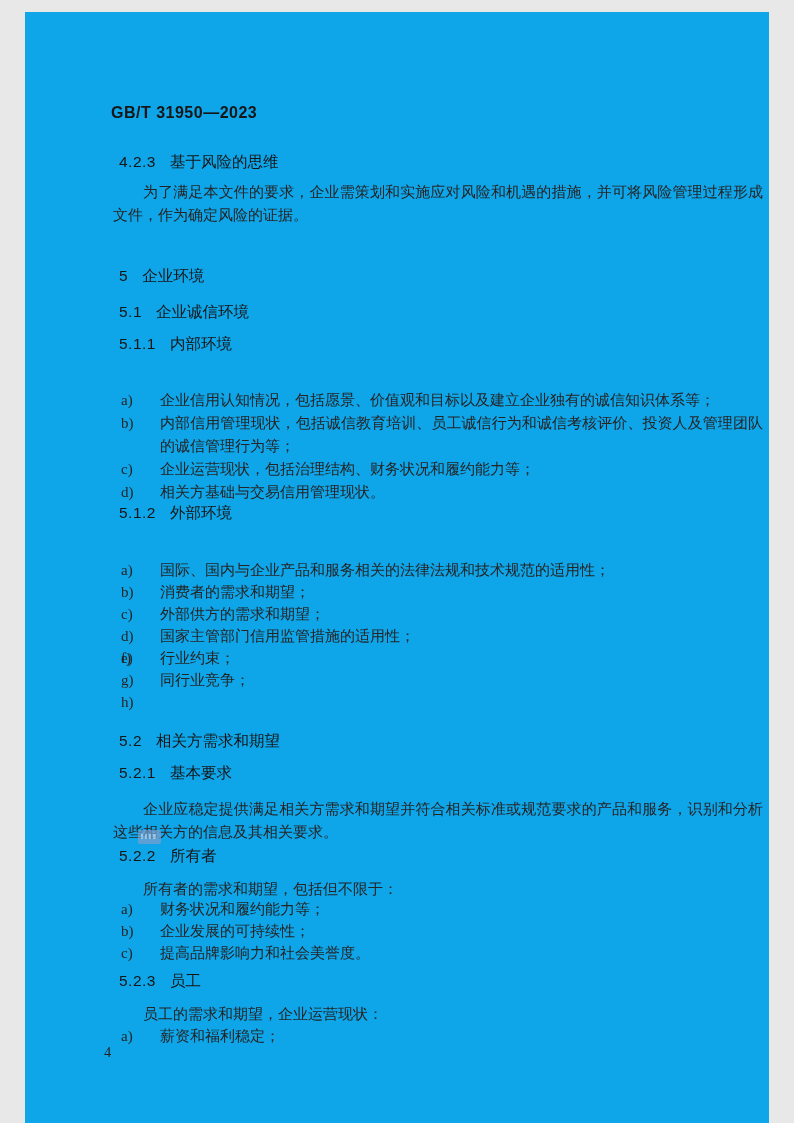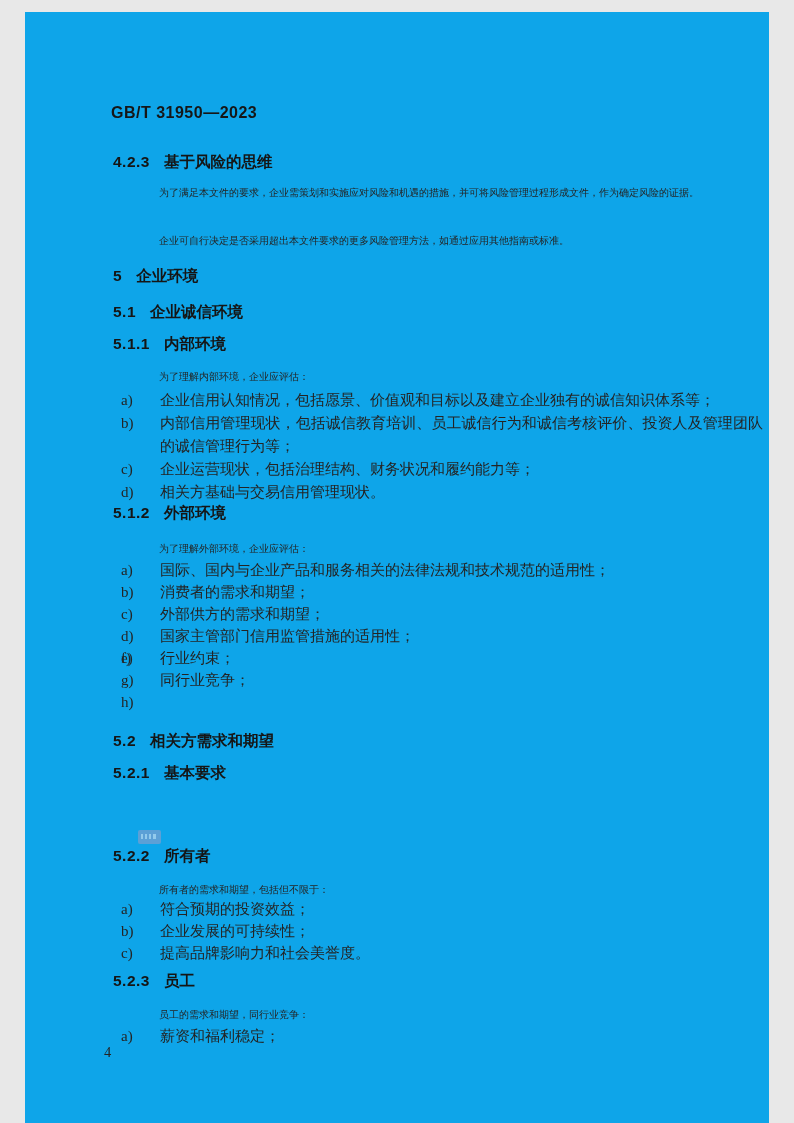--- a/index.html
+++ b/index.html
@@ -12,29 +12,29 @@
     color:#232323;
     overflow:hidden;
   }
   .doc-header {
     position:absolute; left:86px; top:92px;
     font-family:"Liberation Sans","DejaVu Sans",sans-serif;
     font-weight:bold; font-size:16px; line-height:18px;
     color:#161616; letter-spacing:0.5px;
   }
   .heading {
-    position:absolute; left:88px;
+    position:absolute; left:94px;
     font-family:"Liberation Sans","DejaVu Sans",sans-serif;
-    font-weight:bold; font-size:15.5px; line-height:17px;
+    font-weight:normal; font-size:15.5px; line-height:17px;
     color:#151515; white-space:nowrap;
   }
   .heading .h-num { margin-right:14px; letter-spacing:0.5px; }
   .para {
-    position:absolute; left:104px; width:650px;
-    font-size:10px; line-height:23px;
+    position:absolute; left:88px; width:650px;
+    font-size:15px; line-height:23px;
     text-align:justify; text-indent:30px;
     color:#242424;
   }
   .list {
     position:absolute; left:95px; width:643px;
     font-size:15px; color:#242424;
   }
   .list .li {
     position:relative; padding-left:40px;
     text-align:justify;
@@ -63,88 +63,86 @@
 
 <div class="page">
 
   <div class="doc-header">GB/T 31950—2023</div>
 
   <div class="heading" style="top:141px">
     <span class="h-num">4.2.3</span><span class="h-title">基于风险的思维</span>
   </div>
 
   <div class="para" style="top:169px">为了满足本文件的要求，企业需策划和实施应对风险和机遇的措施，并可将风险管理过程形成文件，作为确定风险的证据。</div>
-  <div class="para" style="top:217px">企业可自行决定是否采用超出本文件要求的更多风险管理方法，如通过应用其他指南或标准。</div>
 
   <div class="heading" style="top:255px">
     <span class="h-num">5</span><span class="h-title">企业环境</span>
   </div>
 
   <div class="heading" style="top:291px">
     <span class="h-num">5.1</span><span class="h-title">企业诚信环境</span>
   </div>
 
   <div class="heading" style="top:323px">
     <span class="h-num">5.1.1</span><span class="h-title">内部环境</span>
   </div>
 
-  <div class="para" style="top:353px">为了理解内部环境，企业应评估：</div>
 
   <div class="list lh23" style="top:377px">
     <div class="li"><span class="marker">a)</span><span class="li-text">企业信用认知情况，包括愿景、价值观和目标以及建立企业独有的诚信知识体系等；</span></div>
     <div class="li"><span class="marker">b)</span><span class="li-text">内部信用管理现状，包括诚信教育培训、员工诚信行为和诚信考核评价、投资人及管理团队的诚信管理行为等；</span></div>
     <div class="li"><span class="marker">c)</span><span class="li-text">企业运营现状，包括治理结构、财务状况和履约能力等；</span></div>
     <div class="li"><span class="marker">d)</span><span class="li-text">相关方基础与交易信用管理现状。</span></div>
   </div>
 
   <div class="heading" style="top:492px">
     <span class="h-num">5.1.2</span><span class="h-title">外部环境</span>
   </div>
 
-  <div class="para" style="top:525px">为了理解外部环境，企业应评估：</div>
 
   <div class="list lh22" style="top:547px">
     <div class="li"><span class="marker">a)</span><span class="li-text">国际、国内与企业产品和服务相关的法律法规和技术规范的适用性；</span></div>
     <div class="li"><span class="marker">b)</span><span class="li-text">消费者的需求和期望；</span></div>
     <div class="li"><span class="marker">c)</span><span class="li-text">外部供方的需求和期望；</span></div>
     <div class="li"><span class="marker">d)</span><span class="li-text">国家主管部门信用监管措施的适用性；</span></div>
     <div class="li"><span class="marker">e)</span></div>
     <div class="li"><span class="marker">f)</span><span class="li-text">行业约束；</span></div>
     <div class="li"><span class="marker">g)</span><span class="li-text">同行业竞争；</span></div>
     <div class="li"><span class="marker">h)</span></div>
   </div>
 
   <div class="heading" style="top:720px">
     <span class="h-num">5.2</span><span class="h-title">相关方需求和期望</span>
   </div>
 
   <div class="heading" style="top:752px">
     <span class="h-num">5.2.1</span><span class="h-title">基本要求</span>
   </div>
 
+  <div class="para" style="top:786px">企业应稳定提供满足相关方需求和期望并符合相关标准或规范要求的产品和服务，识别和分析这些相关方的信息及其相关要求。</div>
 
   <div class="watermark"></div>
 
   <div class="heading" style="top:835px">
     <span class="h-num">5.2.2</span><span class="h-title">所有者</span>
   </div>
 
   <div class="para" style="top:866px">所有者的需求和期望，包括但不限于：</div>
 
   <div class="list lh22" style="top:886px">
-    <div class="li"><span class="marker">a)</span><span class="li-text">符合预期的投资效益；</span></div>
+    <div class="li"><span class="marker">a)</span><span class="li-text">财务状况和履约能力等；</span></div>
     <div class="li"><span class="marker">b)</span><span class="li-text">企业发展的可持续性；</span></div>
     <div class="li"><span class="marker">c)</span><span class="li-text">提高品牌影响力和社会美誉度。</span></div>
   </div>
 
   <div class="heading" style="top:960px">
     <span class="h-num">5.2.3</span><span class="h-title">员工</span>
   </div>
 
-  <div class="para" style="top:991px">员工的需求和期望，同行业竞争：</div>
+  <div class="para" style="top:991px">员工的需求和期望，企业运营现状：</div>
 
   <div class="list lh23" style="top:1013px">
     <div class="li"><span class="marker">a)</span><span class="li-text">薪资和福利稳定；</span></div>
   </div>
 
   <div class="page-number">4</div>
 
 </div>
 
 </body></html>

